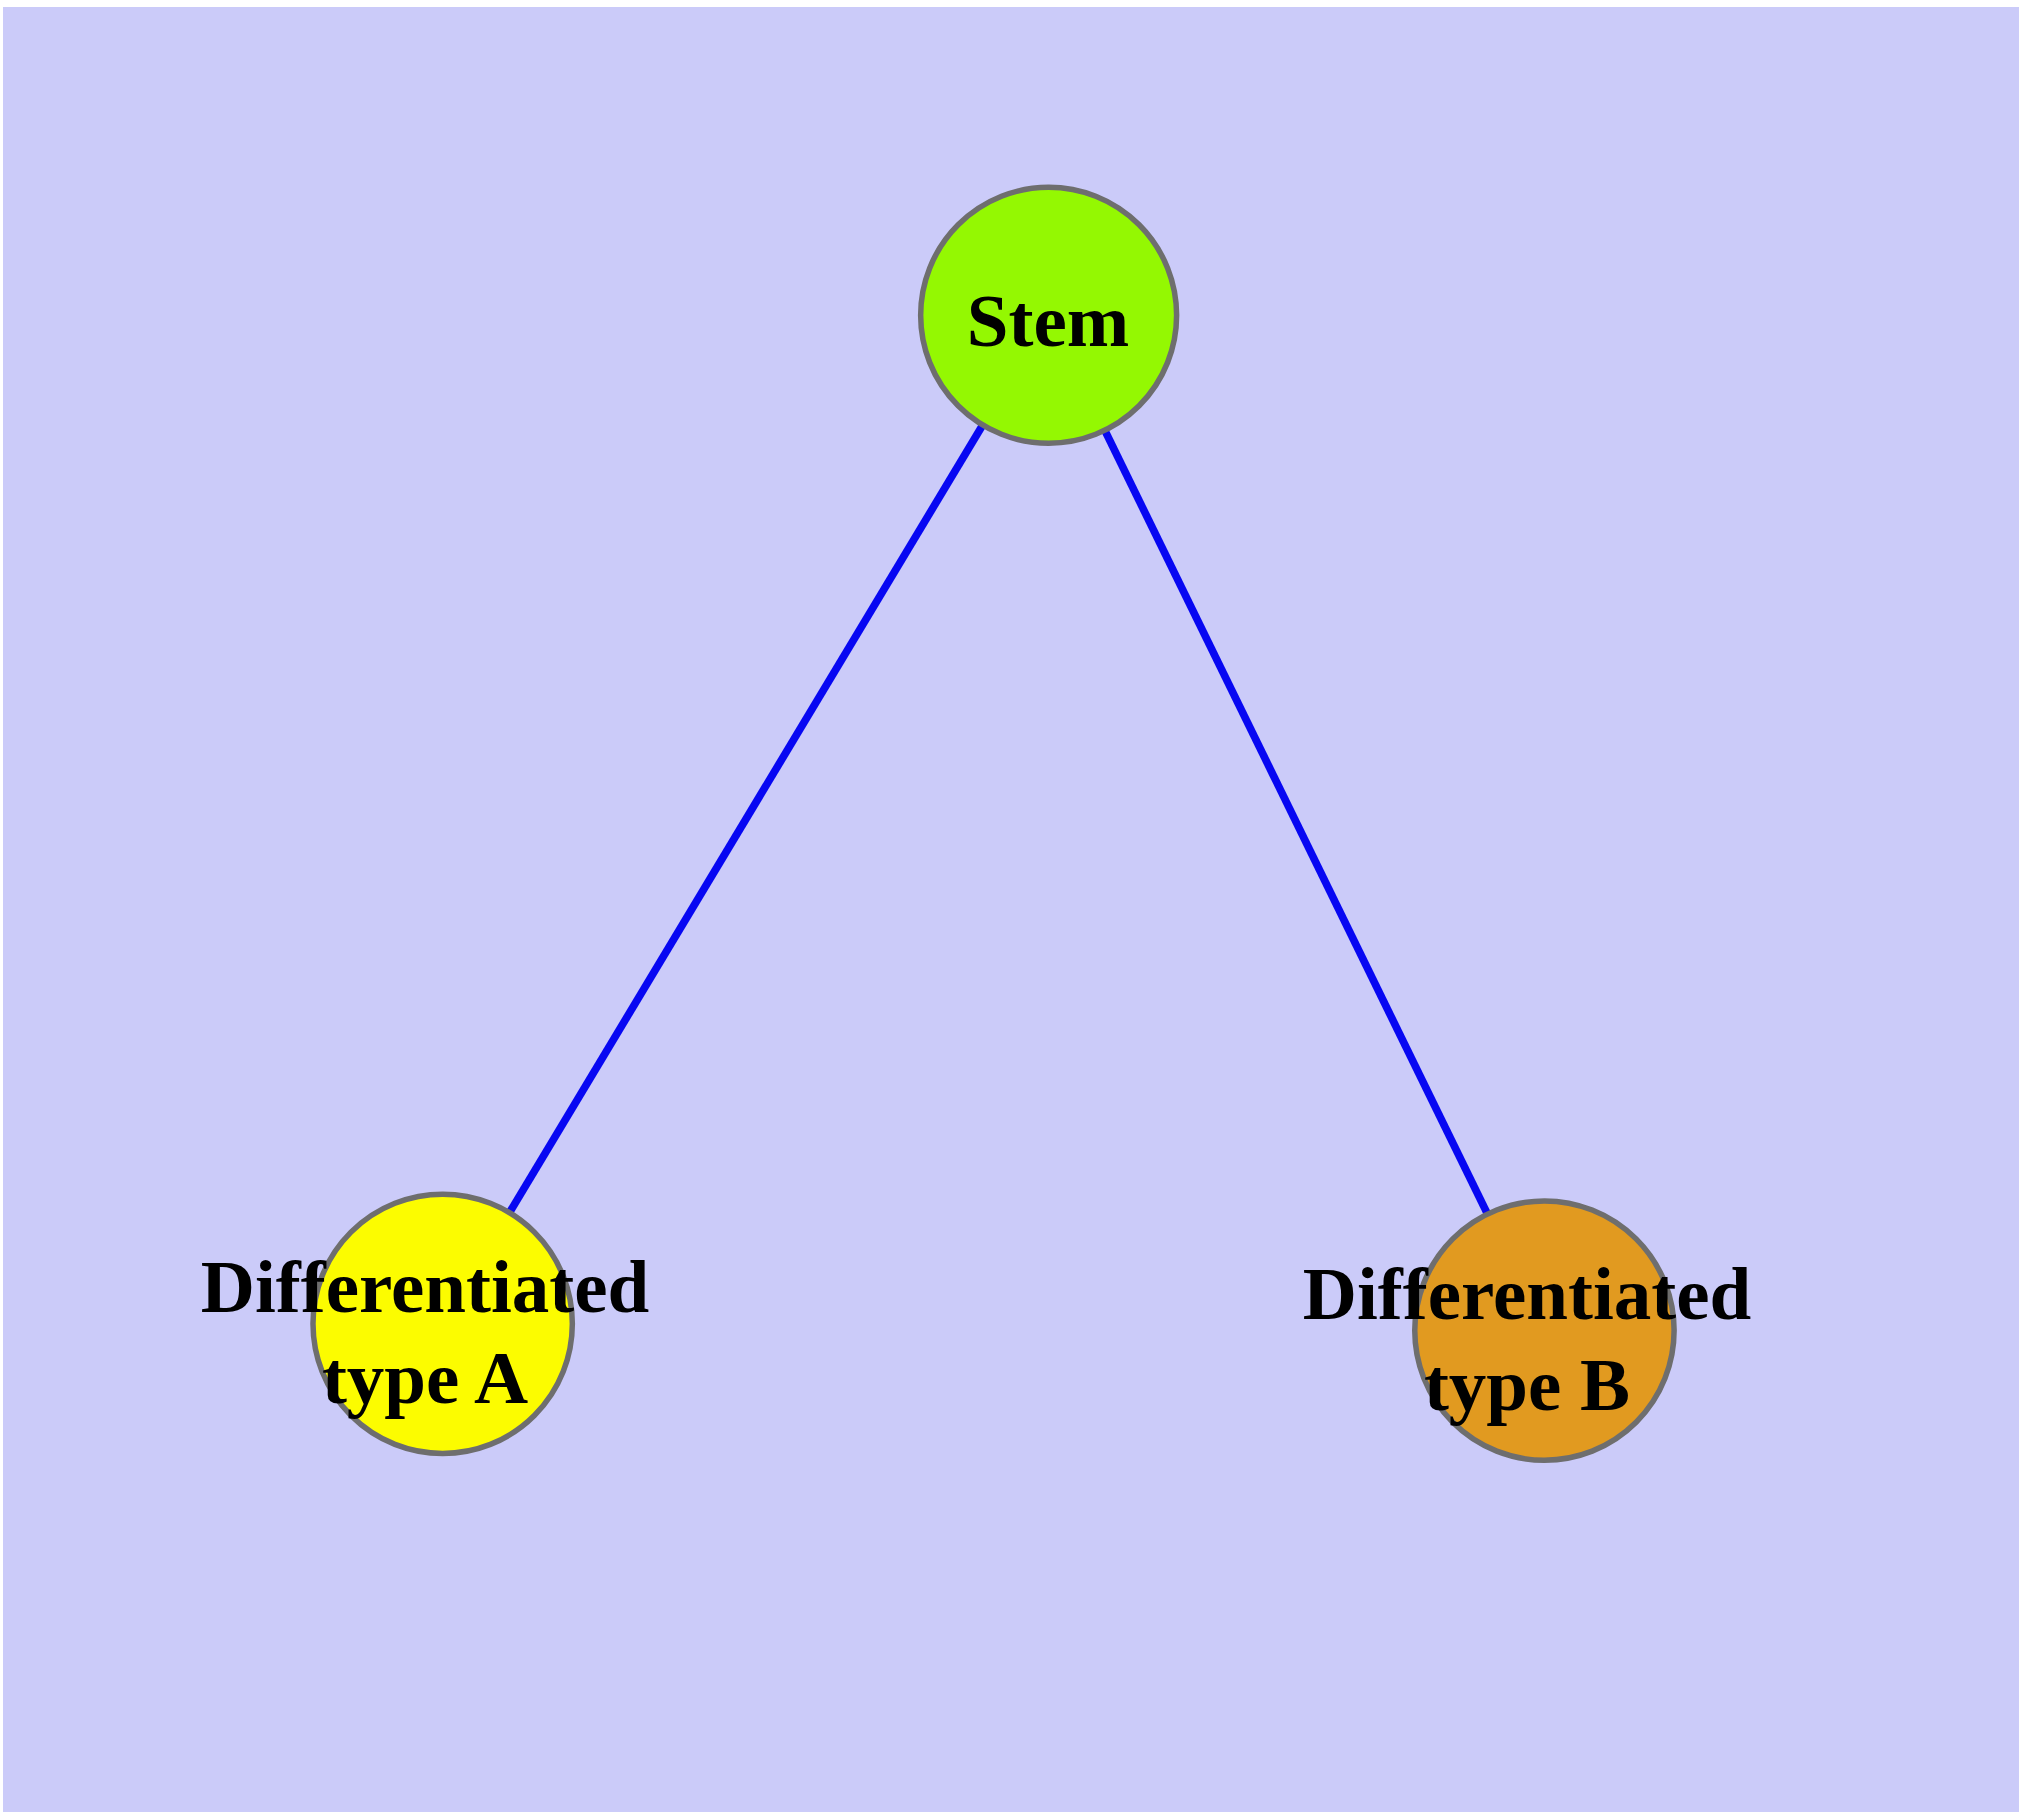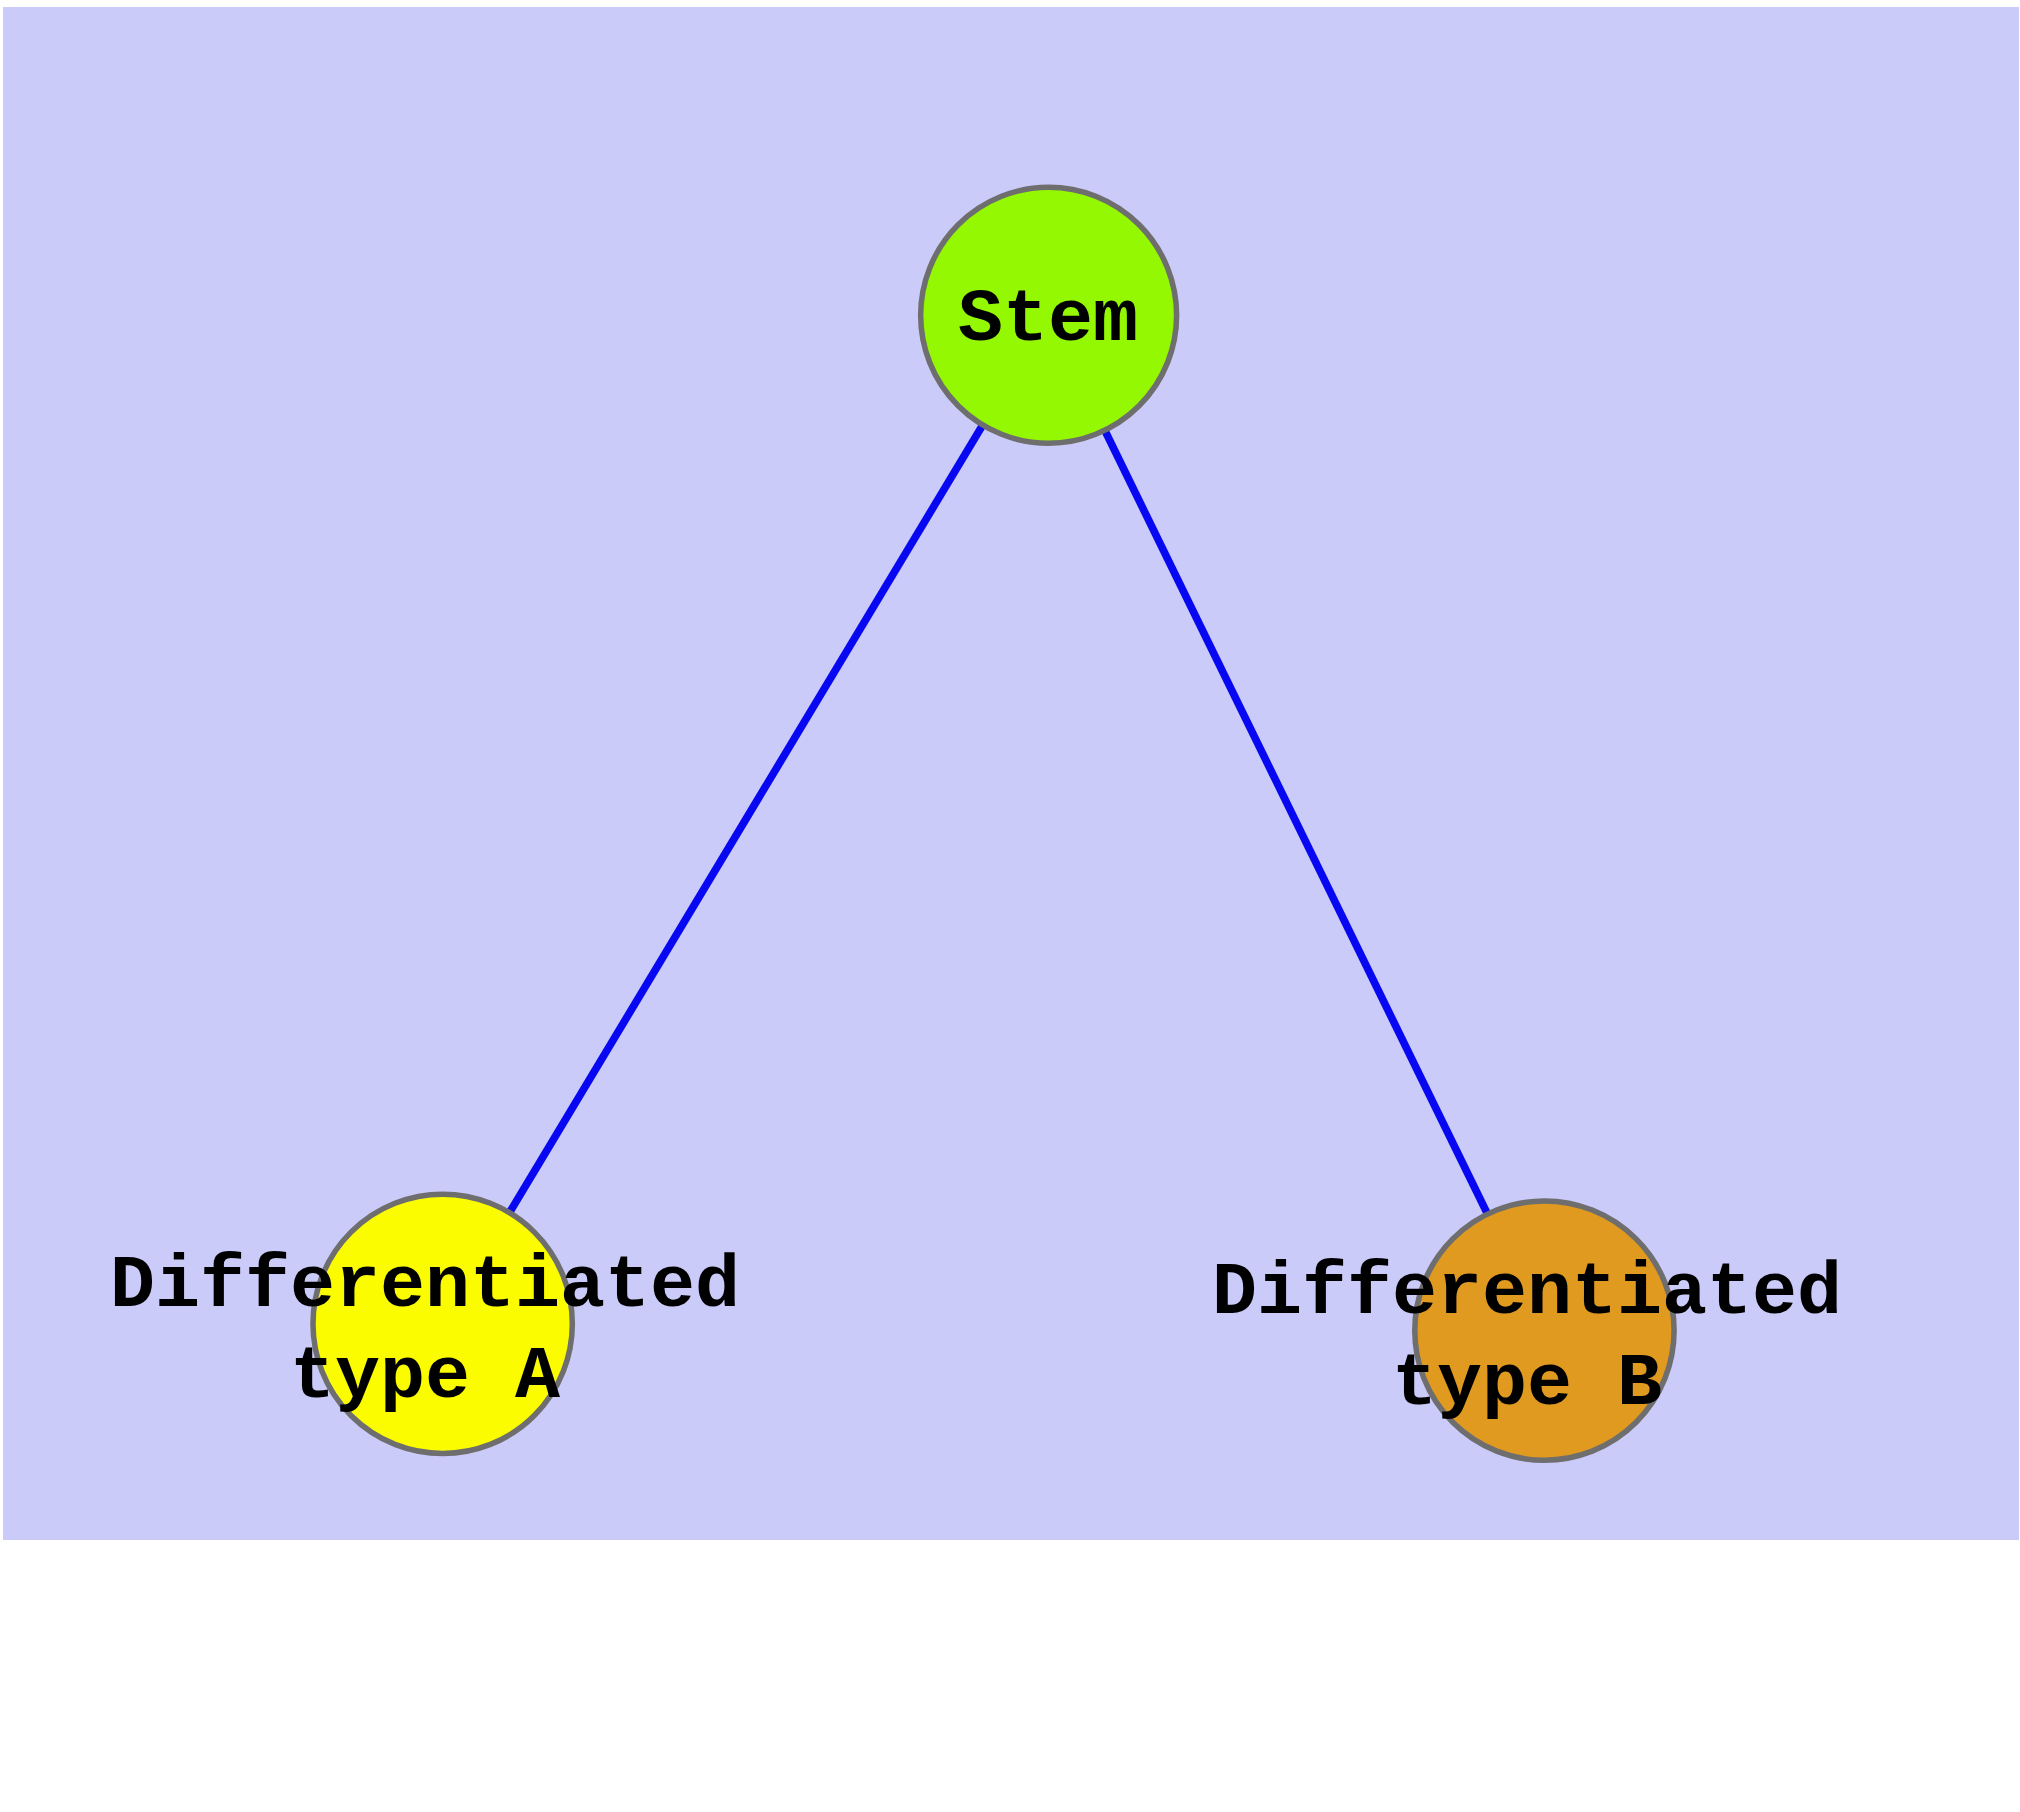--- a/index.html
+++ b/index.html
@@ -3,24 +3,24 @@
 <meta charset="utf-8">
 <style>
   html, body {
     margin: 0;
     padding: 0;
     background: #ffffff;
   }
   .page {
     position: relative;
     width: 2021px;
-    height: 1540px;
+    height: 1812px;
     background: #ffffff;
     overflow: hidden;
-    font-family: Liberation Mono, monospace;
+    font-family: Liberation Serif, serif;
   }
   .bg {
     position: absolute;
     left: 2.5px;
     top: 6.8px;
     right: 1.7px;
     bottom: 0;
   }
   .graph {
     position: absolute;

